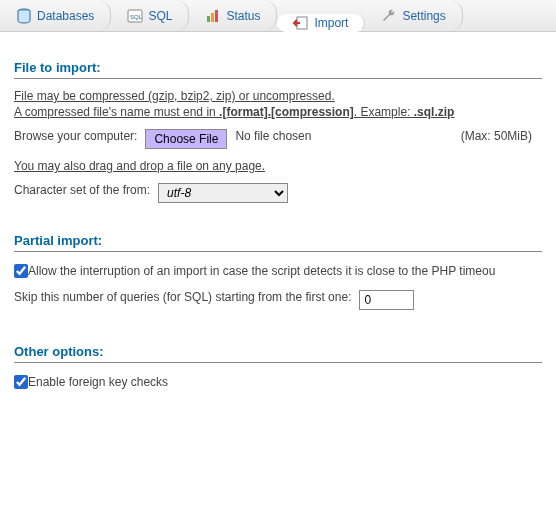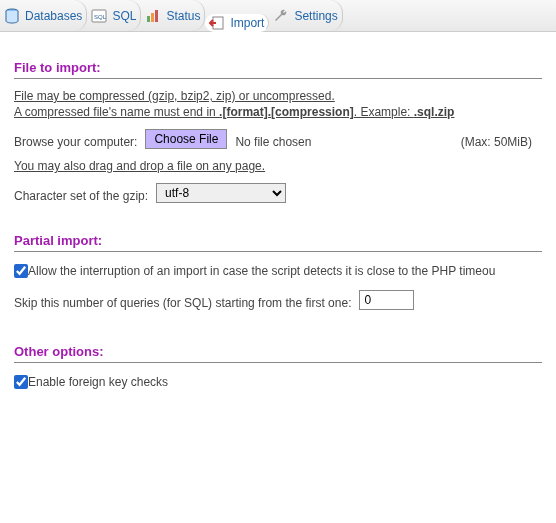--- a/index.html
+++ b/index.html
@@ -12,21 +12,21 @@
 }
 .tabs {
   display: flex;
   background: linear-gradient(to bottom, #f8f8f8, #e8e8e8);
   border-bottom: 1px solid #ccc;
   height: 32px;
 }
 .tab {
   display: flex;
   align-items: center;
-  padding: 0 4px;
+  padding: 0 16px;
   border-right: 1px solid #ccc;
   color: #2266aa;
   cursor: pointer;
   gap: 5px;
   font-size: 12px;
   border-radius: 13px;
 }
 .tab.active {
   background: #fff;
   border-bottom: 1px solid #fff;
@@ -36,47 +36,48 @@
 .tab svg { width: 16px; height: 16px; flex-shrink: 0; }
 .content { padding: 14px; }
 h1 {
   font-weight: normal;
   font-size: 26px;
   color: #777;
   margin: 14px 0 30px 0;
 }
 .section-title {
   font-weight: bold;
-  color: #a21caf;
+  color: #0369a1;
   border-bottom: 1px solid #888;
   padding-bottom: 3px;
   margin-bottom: 10px;
   margin-top: 14px;
 }
 .line { margin: 2px 0; color: #444; font-size: 12px; text-decoration: underline; }
 .row {
   display: flex;
-  align-items: flex-end;
+  align-items: flex-start;
   gap: 8px;
   margin: 10px 0;
   font-size: 12px;
 }
 .file-btn {
   background: #c4b5fd;
   border: 1px solid #888;
   padding: 2px 8px;
   font-size: 12px;
   cursor: pointer;
 }
 .max { margin-left: auto; padding-right: 10px; }
 select {
   font-size: 12px;
   padding: 1px 4px;
   border: 1px solid #888;
   width: 130px;
+  font-style: italic;
 }
 input[type="checkbox"] {
   width: 14px;
   height: 14px;
   accent-color: #2266d0;
 }
 input[type="text"] {
   width: 55px;
   padding: 2px 4px;
   border: 1px solid #888;
@@ -144,21 +145,21 @@
   <div class="row">
     <span>Browse your computer:</span>
     <button class="file-btn">Choose File</button>
     <span>No file chosen</span>
     <span class="max">(Max: 50MiB)</span>
   </div>
 
   <div class="line" style="margin-top:4px">You may also drag and drop a file on any page.</div>
 
   <div class="row">
-    <span>Character set of the gzip:</span>
+    <span>Character set of the from:</span>
     <select>
       <option>utf-8</option>
     </select>
   </div>
 
   <div class="section-title" style="margin-top:30px">Partial import:</div>
 
   <div class="check-row truncated">
     <input type="checkbox" checked="" style="">
     <span>Allow the interruption of an import in case the script detects it is close to the PHP timeou</span>

